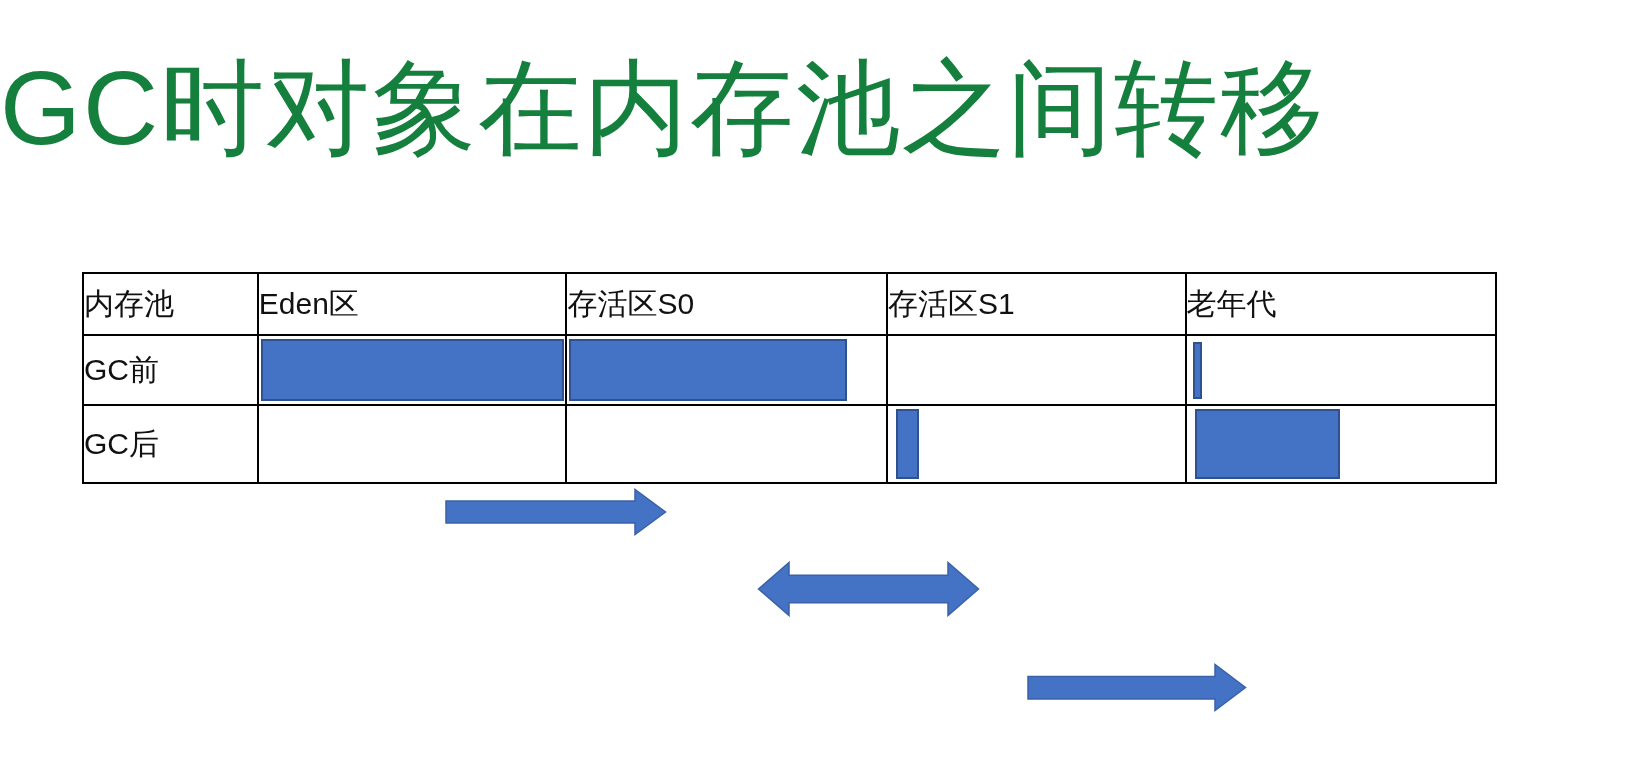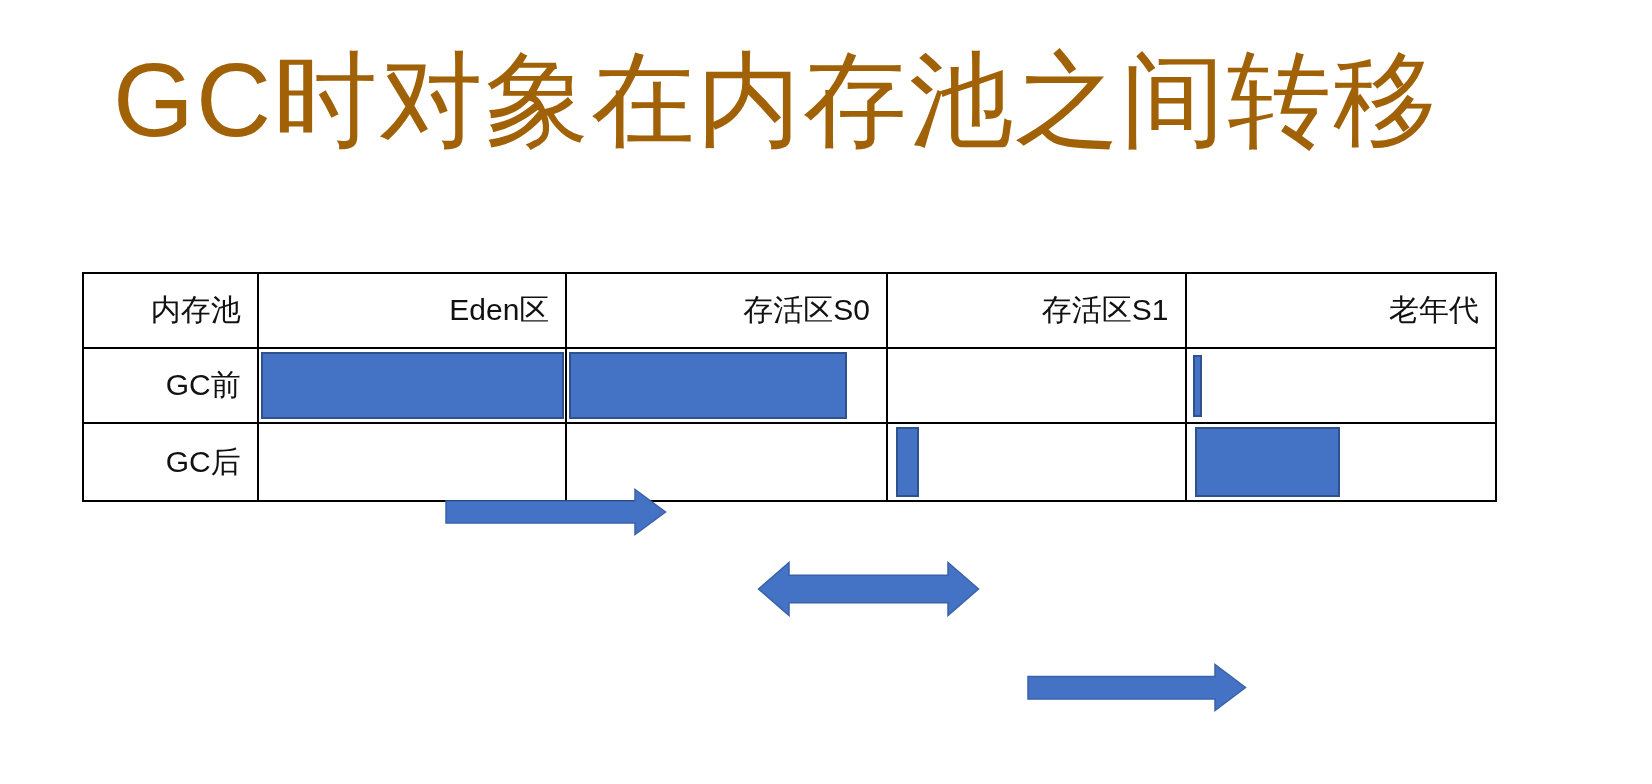--- a/index.html
+++ b/index.html
@@ -14,48 +14,48 @@
   body{font-family:"Liberation Sans","DejaVu Sans",sans-serif;}
   .slide{
     position:relative;
     width:1652px;
     height:784px;
     background:#ffffff;
     overflow:hidden;
   }
   .title{
     position:absolute;
-    top:38px;
+    top:46px;
     left:0;
     right:100px;
-    text-align:center;
+    text-align:left;
     font-size:104px;
     font-weight:300;
-    color:#a16207;
+    color:#15803d;
     line-height:1.2;
     letter-spacing:2px;
     white-space:nowrap;
   }
   table.mem-table{
     position:absolute;
     left:82px;
     top:272px;
     width:1415px;
     border-collapse:collapse;
     table-layout:fixed;
     background:#ffffff;
   }
   .mem-table th,.mem-table td{
     border:2.5px solid var(--table-border);
     font-size:30px;
     font-weight:400;
     color:#111111;
-    text-align:right;
+    text-align:left;
     vertical-align:middle;
-    padding:16px;
+    padding:0;
     position:relative;
     overflow:hidden;
   }
   .mem-table thead tr{height:62px;}
   .mem-table tbody tr.row-before{height:70px;margin-left:21px;}
   .mem-table tbody tr.row-after{height:78px;}
   .bar{
     position:absolute;
     top:3px;
     bottom:3px;

